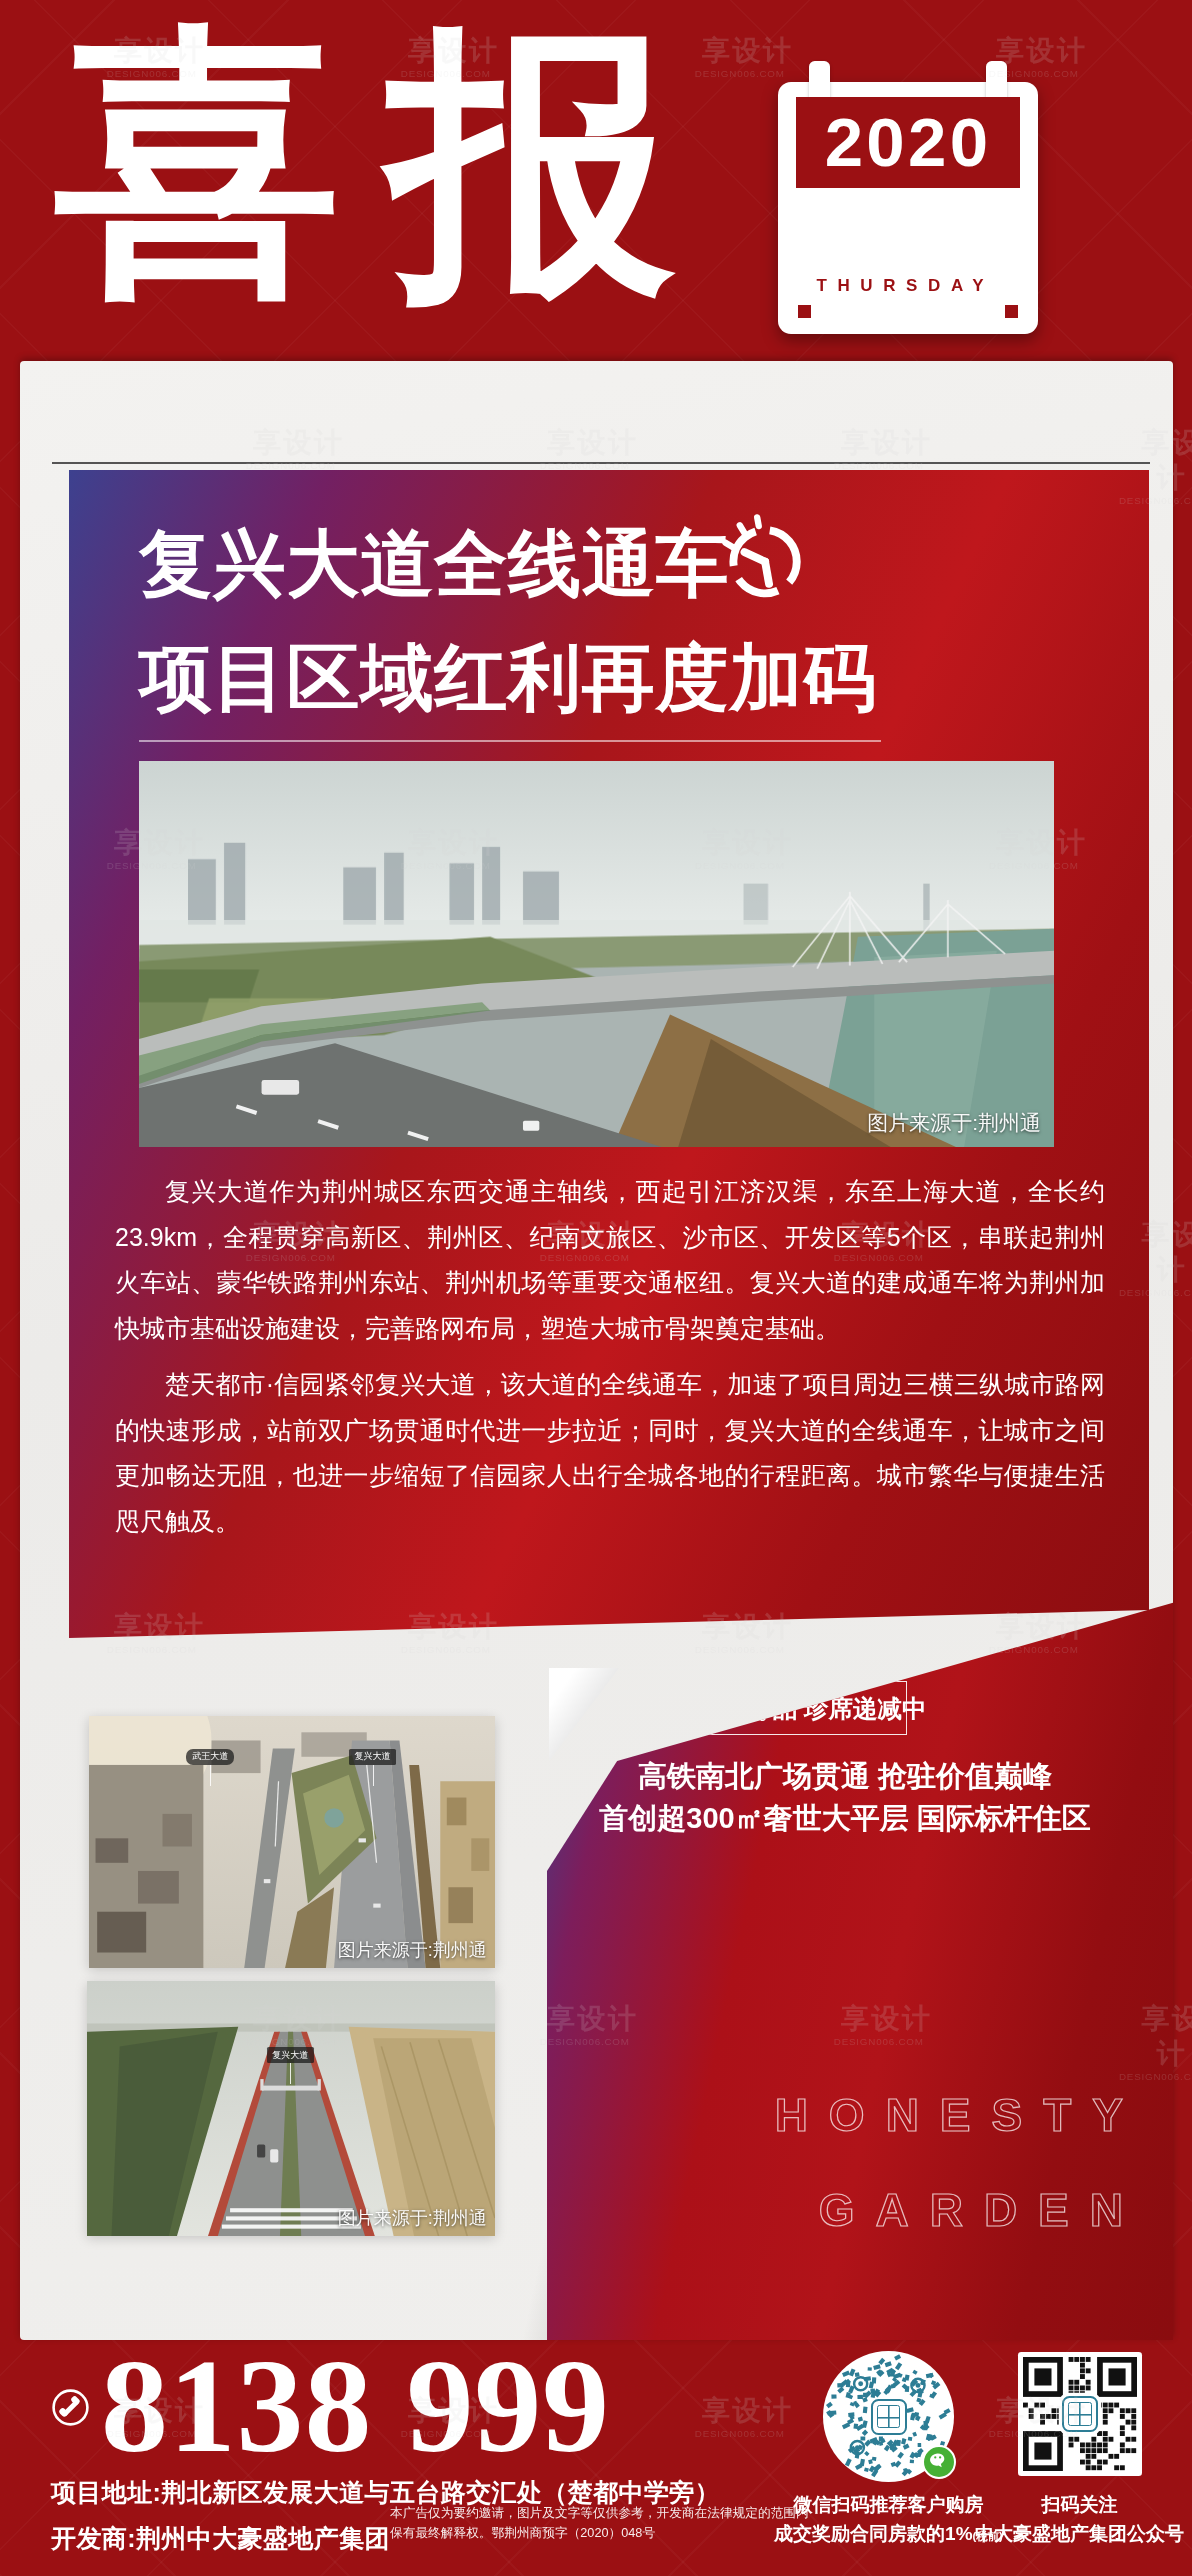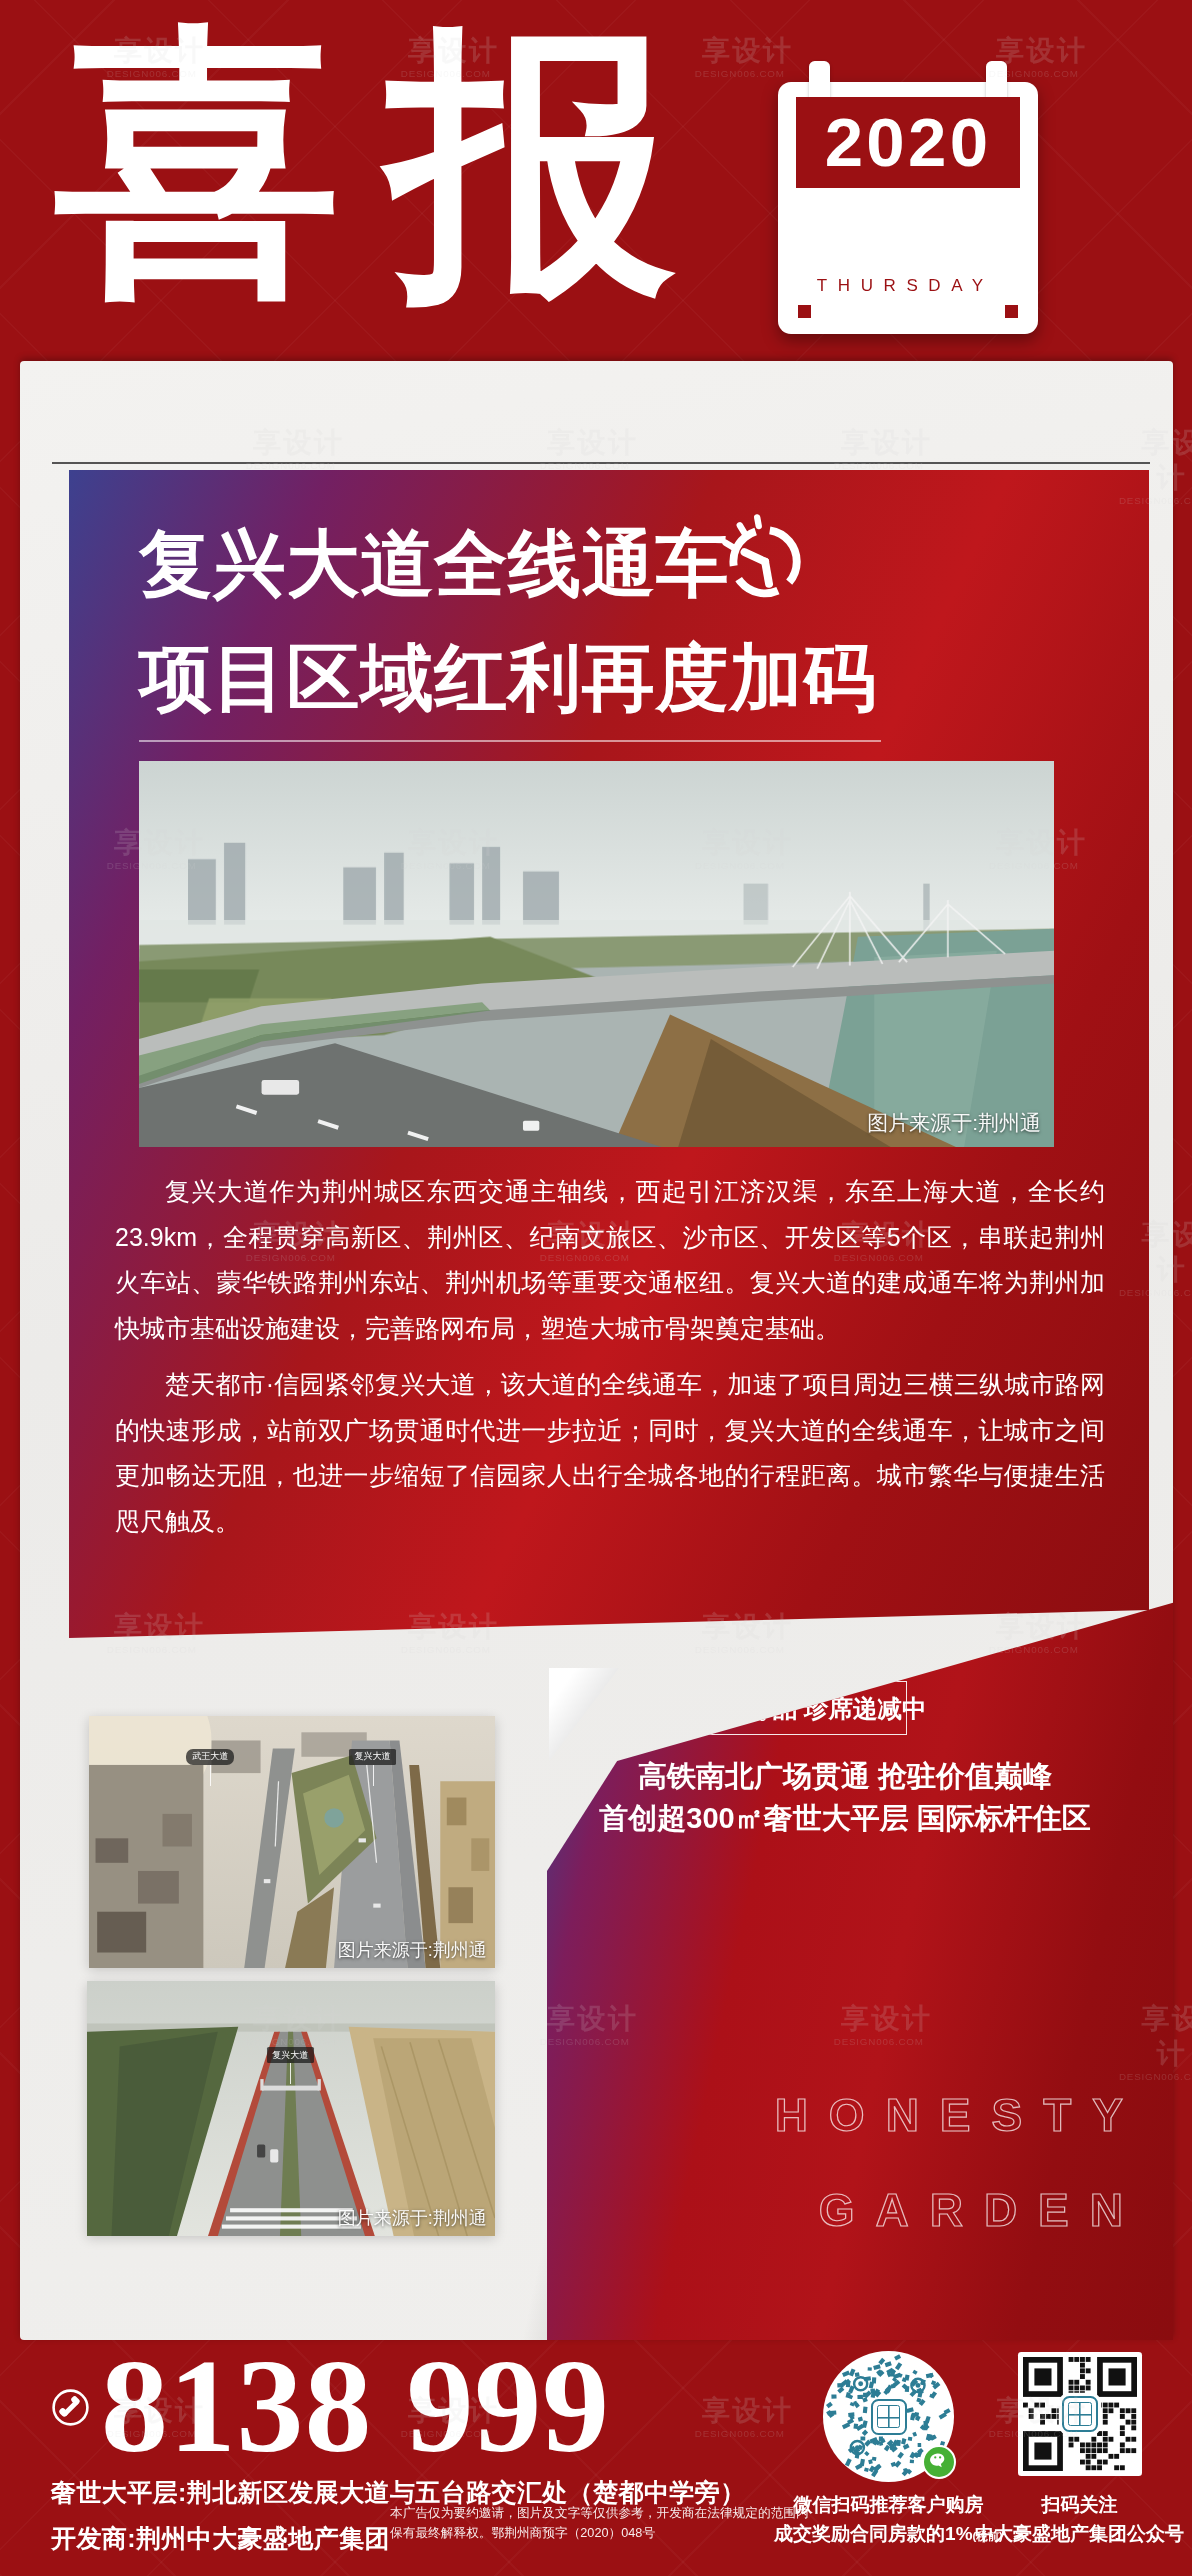--- a/index.html
+++ b/index.html
@@ -22,21 +22,21 @@
   .xibao{left:54px;top:-23px;color:#fff;font-size:287px;font-weight:900;letter-spacing:47px;line-height:1.3;}
   .calendar{left:778px;top:82px;width:260px;height:252px;background:#fff;border-radius:13px;
     box-shadow:0 6.5px 16.3px rgba(0,0,0,.35);}
   .cal-tab{position:absolute;top:-21px;width:21px;height:47px;background:#fff;border-radius:5.7px;box-shadow:0 1.6px 3.3px rgba(0,0,0,.25);}
   .cal-tab.l{left:31px;} .cal-tab.r{right:31px;}
   .cal-year-box{position:absolute;left:18px;right:18px;top:14.7px;height:91px;background:#9b1013;
     display:flex;align-items:center;justify-content:center;}
   .cal-year{color:#fff;font-size:69px;font-weight:700;letter-spacing:3.3px;}
   .cal-date{position:absolute;left:0;right:0;top:123px;text-align:center;color:#9b1013;font-size:51px;font-weight:900;}
   .cal-day{position:absolute;left:0;right:16px;top:194px;text-align:center;color:#9b1013;font-size:17px;
-    font-weight:400;letter-spacing:10.6px;text-indent:10.6px;}
+    font-weight:700;letter-spacing:10.6px;text-indent:10.6px;}
   .cal-sq{position:absolute;bottom:16.3px;width:13px;height:13px;background:#9b1013;}
   .cal-sq.l{left:19.6px;} .cal-sq.r{right:19.6px;}
 
   
   .paper{left:19.6px;top:361px;width:1153px;height:1979px;border-radius:4.1px;
     background:linear-gradient(168deg,#f3f2f0 0%,#ecebe9 45%,#f0efed 100%);
     box-shadow:0 -2.5px 6.5px rgba(0,0,0,.25);}
   .paper-line{left:52px;top:462px;width:1098px;height:1.6px;background:rgba(45,45,45,.8);}
   .curl-shadow{left:488px;top:1862px;width:237px;height:478px;
     background:linear-gradient(102deg,rgba(0,0,0,0) 40%,rgba(0,0,0,.13) 58%,rgba(0,0,0,.02) 68%,rgba(0,0,0,0) 78%);}
@@ -309,21 +309,21 @@
   <svg class="abs phone-icon" viewBox="0 0 120 120">
     <circle cx="60" cy="60" r="52" fill="none" stroke="#fff" stroke-width="8"></circle>
     <g fill="#fff" transform="rotate(-45 60 60)">
       <rect x="28" y="54" width="64" height="15" rx="7.5"></rect>
       <rect x="24" y="42" width="20" height="27" rx="9"></rect>
       <rect x="76" y="42" width="20" height="27" rx="9"></rect>
     </g>
   </svg>
   <div class="abs phone-num">8138 999</div>
 
-  <div class="abs addr a1"><span>奢世大平层:</span><span>荆北新区发展大道与五台路交汇处（楚都中学旁）</span></div>
+  <div class="abs addr a1"><span>项目地址:</span><span>荆北新区发展大道与五台路交汇处（楚都中学旁）</span></div>
   <div class="abs addr a2"><span>开发商:</span><span>荆州中大豪盛地产集团</span></div>
   <div class="abs disclaimer">本广告仅为要约邀请，图片及文字等仅供参考，开发商在法律规定的范围内保有最终解释权。鄂荆州商预字（2020）048号</div>
 
   <div class="abs qr-round-wrap">
     <div class="qr-round"><svg width="131" height="131" viewBox="0 0 160 160">
           <rect x="43.3" y="53.1" width="5" height="6.7" fill="#2d7d95" transform="rotate(89 45.8 56.1)"></rect>
           <rect x="52.9" y="30.8" width="5" height="8.3" fill="#2d7d95" transform="rotate(82 55.4 33.8)"></rect>
           <rect x="143.4" y="110.4" width="5" height="5.0" fill="#2d7d95" transform="rotate(17 145.9 113.4)"></rect>
           <rect x="108.2" y="75.6" width="5" height="5.9" fill="#2d7d95" transform="rotate(3 110.7 78.6)"></rect>
           <rect x="130.6" y="102.8" width="5" height="8.6" fill="#2d7d95" transform="rotate(73 133.1 105.8)"></rect>

